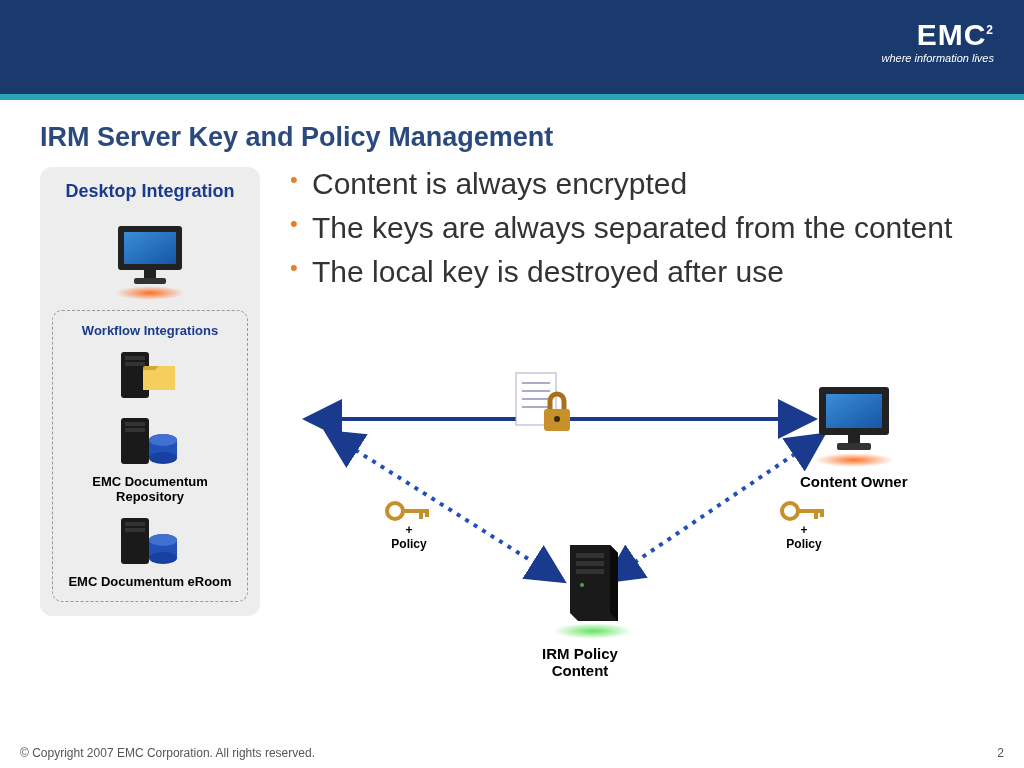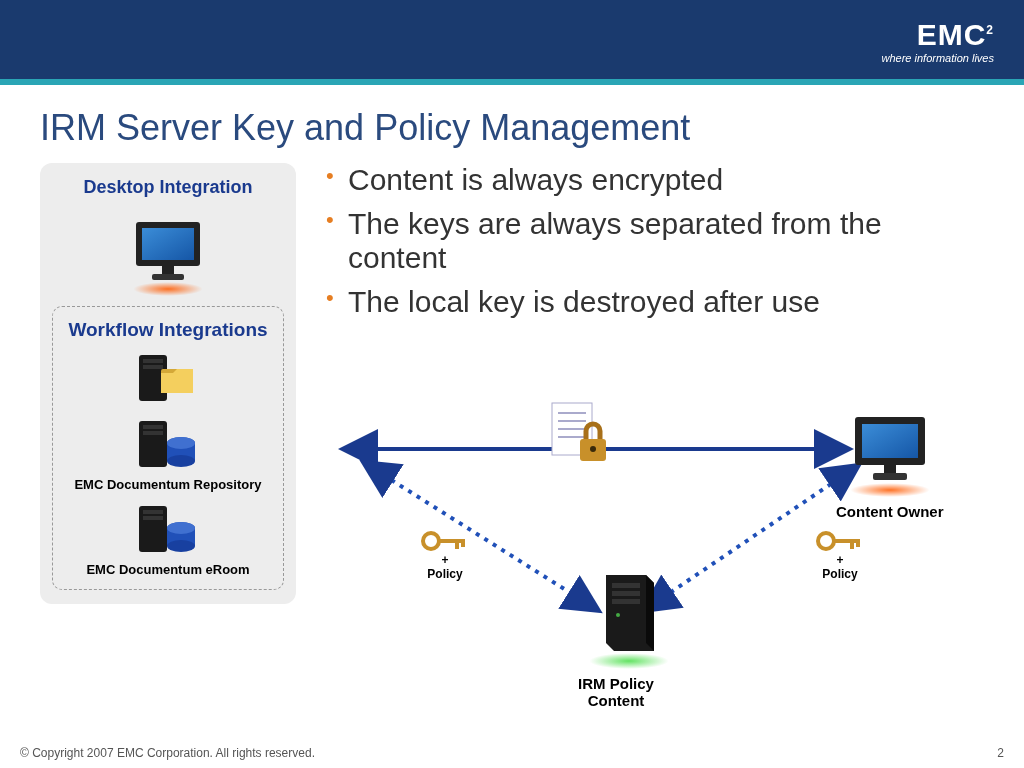--- a/index.html
+++ b/index.html
@@ -1,25 +1,25 @@
 <!DOCTYPE html>
 <html><head>
   <meta charset="utf-8">
   <style>
     * { margin: 0; padding: 0; box-sizing: border-box; }
     body { width: 1024px; height: 768px; font-family: Arial, sans-serif; background: #fff; position: relative; overflow: hidden; }
-    .header { height: 85px; background: #1a3a6e; position: relative; }
+    .header { height: 100px; background: #1a3a6e; position: relative; }
     .header-accent { position: absolute; bottom: 0; left: 0; right: 0; height: 6px; background: #2aa5b5; }
     .logo { position: absolute; right: 30px; top: 18px; color: #fff; text-align: right; }
     .logo-main { font-size: 30px; font-weight: bold; letter-spacing: 1px; }
     .logo-sup { font-size: 12px; vertical-align: super; }
     .logo-tag { font-size: 11px; font-style: italic; }
-    .title { font-size: 36px; color: #2a4a7e; padding: 22px 0 14px 40px; font-weight: normal; }
+    .title { font-size: 27px; color: #2a4a7e; padding: 22px 0 14px 40px; font-weight: bold; }
     .content { display: flex; padding: 0 40px; gap: 30px; }
-    .sidebar { width: 256px; }
+    .sidebar { width: 220px; }
     .panel { background: #ededed; border-radius: 12px; padding: 14px 12px; }
     .panel-title { text-align: center; font-size: 18px; font-weight: bold; color: #1a3a8e; margin-bottom: 10px; }
     .monitor-box { text-align: center; padding: 10px 0; }
     .workflow-panel { border: 1px dashed #999; border-radius: 10px; padding: 12px 8px 8px; }
     .item { text-align: center; margin-bottom: 10px; }
     .item-label { font-size: 13px; font-weight: bold; margin-top: 4px; }
     .main { flex: 1; }
     .bullets { list-style: none; }
     .bullets li { font-size: 30px; color: #333; margin-bottom: 10px; padding-left: 22px; position: relative; }
     .bullets li::before { content: "•"; color: #e67e22; position: absolute; left: 0; font-size: 22px; }
@@ -59,21 +59,21 @@
                 <stop offset="0" stop-color="#3b8dd8"></stop>
                 <stop offset="1" stop-color="#1556a6"></stop>
               </linearGradient>
             </defs>
           <rect x="34" y="48" width="12" height="8" fill="#222"></rect>
           <rect x="24" y="56" width="32" height="6" rx="2" fill="#333"></rect>
         </svg>
         <div class="glow-orange"></div>
       </div>
       <div class="workflow-panel">
-        <div class="panel-title" style="font-size:19px">Workflow Integrations</div>
+        <div class="panel-title" style="font-size:13px">Workflow Integrations</div>
         <div class="item">
           <svg width="70" height="56" viewBox="0 0 70 56">
             <rect x="6" y="4" width="28" height="46" rx="3" fill="#1a1a1a"></rect>
             <rect x="10" y="8" width="20" height="4" fill="#333"></rect>
               <rect x="10" y="14" width="20" height="4" fill="#333"></rect>
             <rect x="28" y="18" width="32" height="24" rx="2" fill="#d4a838"></rect>
             <path d="M28 22 L40 22 L44 18 L60 18 L60 42 L28 42 Z" fill="#f4cf5e"></path>
           </svg>
         </div>
         <div class="item">

